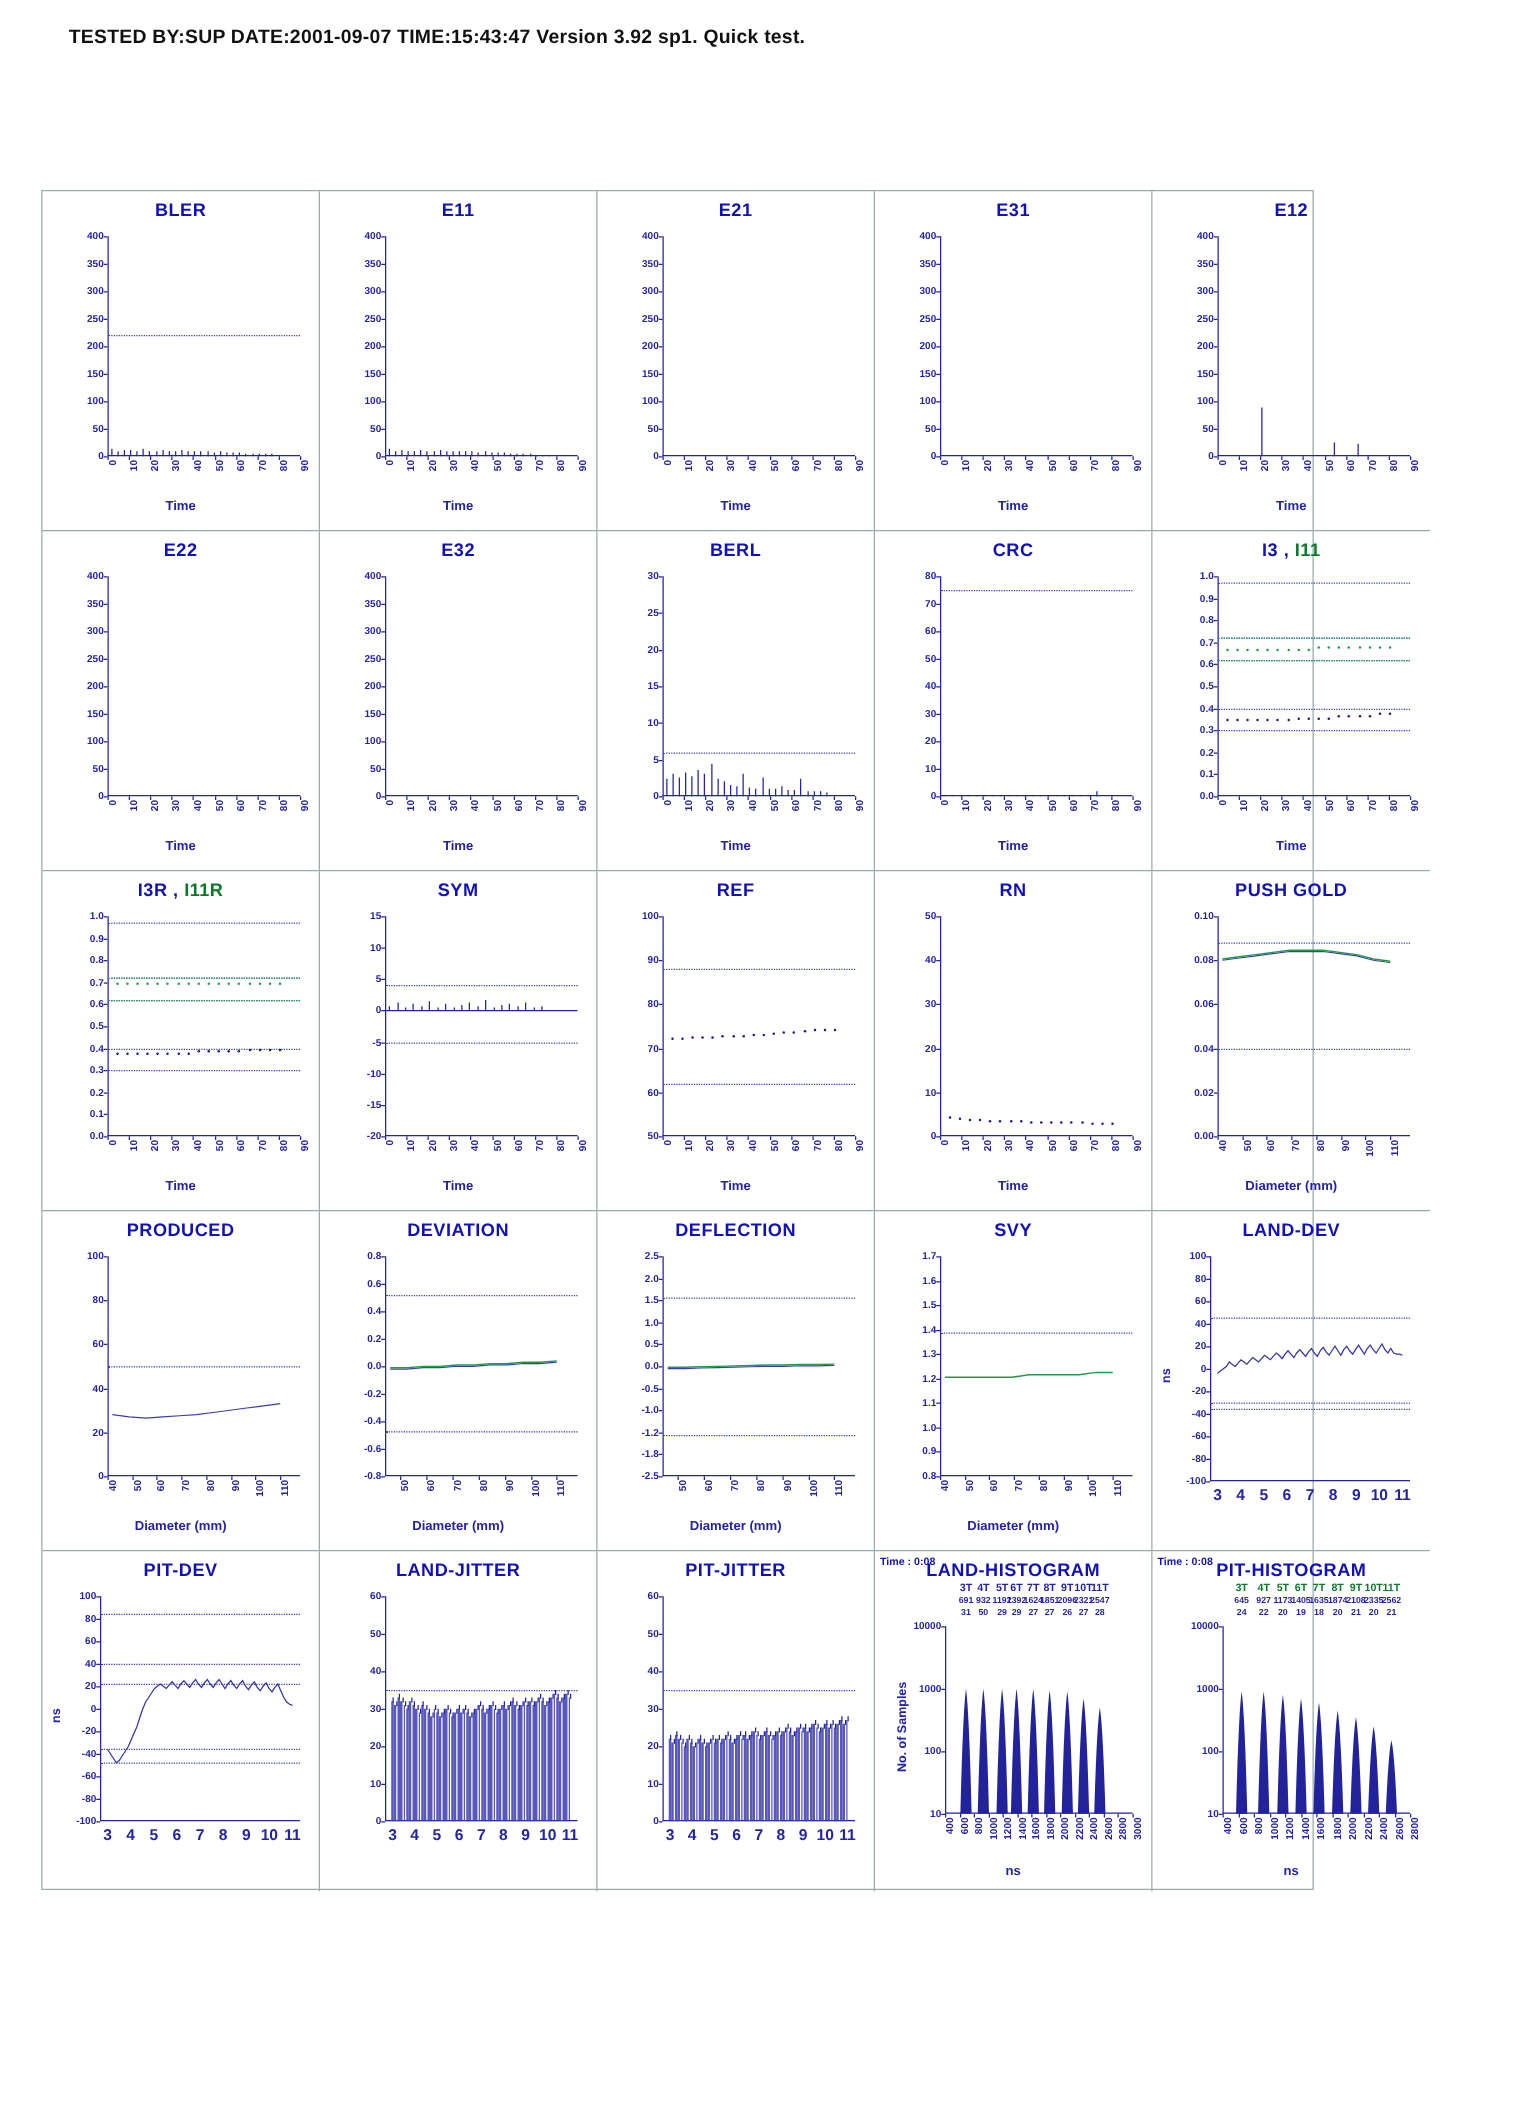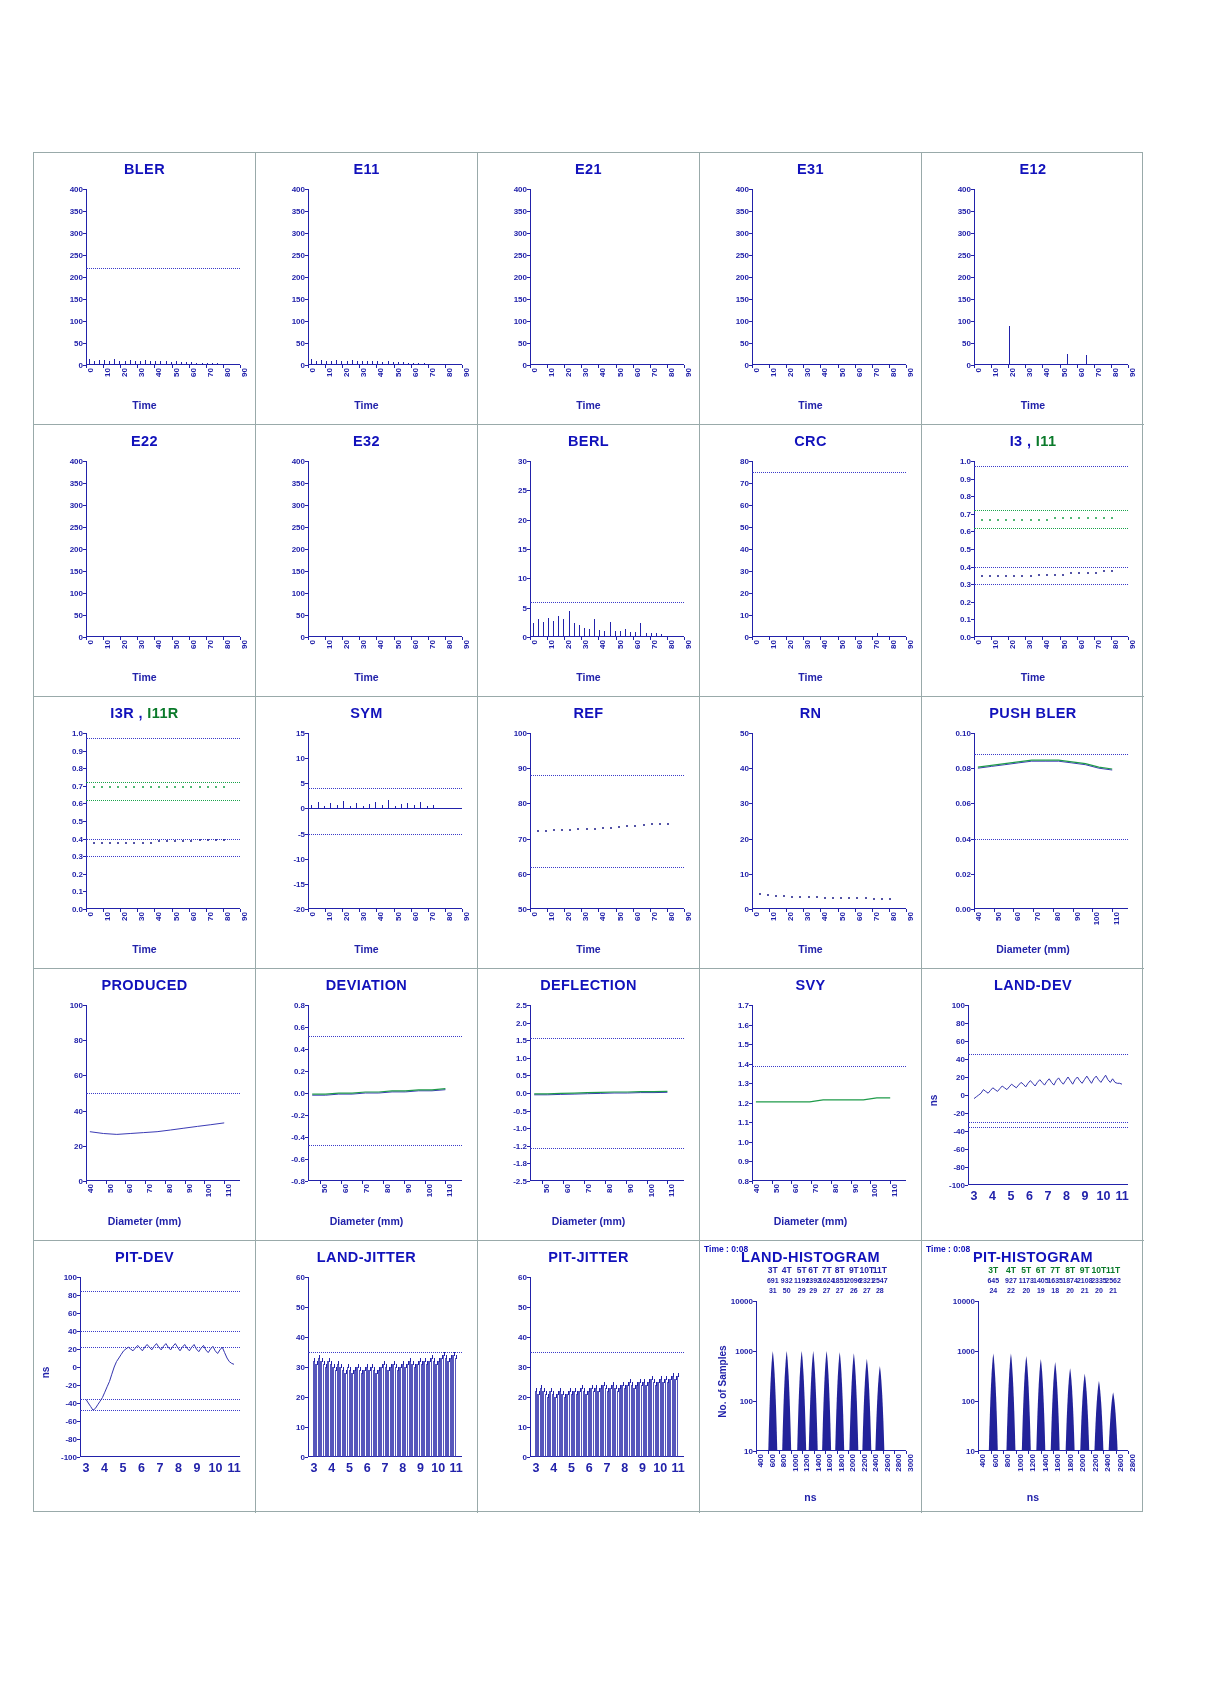--- a/index.html
+++ b/index.html
@@ -5,21 +5,21 @@
   html,body{margin:0;padding:0;background:#fff;}
   body{width:1215px;height:1695px;font-family:"Liberation Sans",sans-serif;color:#111;}
   #page{position:relative;width:1215px;height:1695px;}
 
   
   .header{position:absolute;left:55px;top:22px;width:1100px;}
   .header div{font-size:15.5px;font-weight:bold;color:#111;line-height:1.0;margin-bottom:14px;letter-spacing:.2px;}
   .hdr-spc{letter-spacing:1.6px;}
 
   
-  .grid{position:absolute;left:33px;top:152px;width:1110px;height:1360px;
+  .grid{position:absolute;left:33px;top:152px;width:1018px;height:1360px;
         border:1px solid #9aa;box-sizing:border-box;}
   .panel{position:absolute;box-sizing:border-box;border-right:1px solid #9aa;border-bottom:1px solid #9aa;}
   .panel.lastcol{border-right:none;}
   .panel.lastrow{border-bottom:none;}
 
   .ptitle{position:absolute;left:0;right:0;top:8px;text-align:center;
           font-size:14.5px;font-weight:bold;color:#1111bb;letter-spacing:.4px;}
   .ptitle .g{color:#0a7a2a;}
   .corner{position:absolute;left:4px;top:3px;font-size:8.5px;color:#1111bb;font-weight:bold;}
 
@@ -46,20 +46,21 @@
   .hdrlab{position:absolute;font-size:8.5px;font-weight:bold;color:#2222aa;transform:translateX(-50%);}
   .hdrlab.g{color:#0a7a2a;}
   svg{position:absolute;left:0;top:0;overflow:visible;}
 </style>
 </head>
 <body>
 
 <div id="page">
 
   <div class="header">
+    <div>TESTED BY:SUP DATE:2001-09-07  TIME:15:43:47 Version 3.92 sp1. Quick test.</div>
   </div>
 
   <div class="grid" id="grid">
       <div class="panel" style="left: 0px; top: 0px; width: 222px; height: 272px;">
         <div class="ptitle">BLER</div>
         <div class="plot" style="left: 52px; top: 36px; width: 154px; height: 176px;">
           <div class="axisline" style="left: 0px; top: 0px; width: 1px; height: 176px;"></div>
           <div class="axisline" style="left: 0px; bottom: 0px; height: 1px; width: 154px;"></div>
           <div class="ytick" style="top: 176px;">0</div>
           <div class="ytickmark" style="top: 176px;"></div>
@@ -929,21 +930,21 @@
           <div class="dot" style="left: 96.25px; top: 164.032px;"></div>
           <div class="dot" style="left: 104.378px; top: 164.384px;"></div>
           <div class="dot" style="left: 112.506px; top: 164.384px;"></div>
           <div class="dot" style="left: 120.633px; top: 164.736px;"></div>
           <div class="dot" style="left: 128.761px; top: 164.736px;"></div>
           <div class="dot" style="left: 136.889px; top: 165.088px;"></div>
         </div>
         <div class="xlabel" style="left: 0px; right: 0px; top: 246px;">Time</div>
       </div>
       <div class="panel lastcol" style="left: 888px; top: 544px; width: 222px; height: 272px;">
-        <div class="ptitle">PUSH BLER</div>
+        <div class="ptitle">PUSH GOLD</div>
         <div class="plot" style="left: 52px; top: 36px; width: 154px; height: 176px;">
           <div class="axisline" style="left: 0px; top: 0px; width: 1px; height: 176px;"></div>
           <div class="axisline" style="left: 0px; bottom: 0px; height: 1px; width: 154px;"></div>
           <div class="ytick" style="top: 176px;">0.00</div>
           <div class="ytickmark" style="top: 176px;"></div>
           <div class="ytick" style="top: 140.8px;">0.02</div>
           <div class="ytickmark" style="top: 140.8px;"></div>
           <div class="ytick" style="top: 105.6px;">0.04</div>
           <div class="ytickmark" style="top: 105.6px;"></div>
           <div class="ytick" style="top: 70.4px;">0.06</div>

